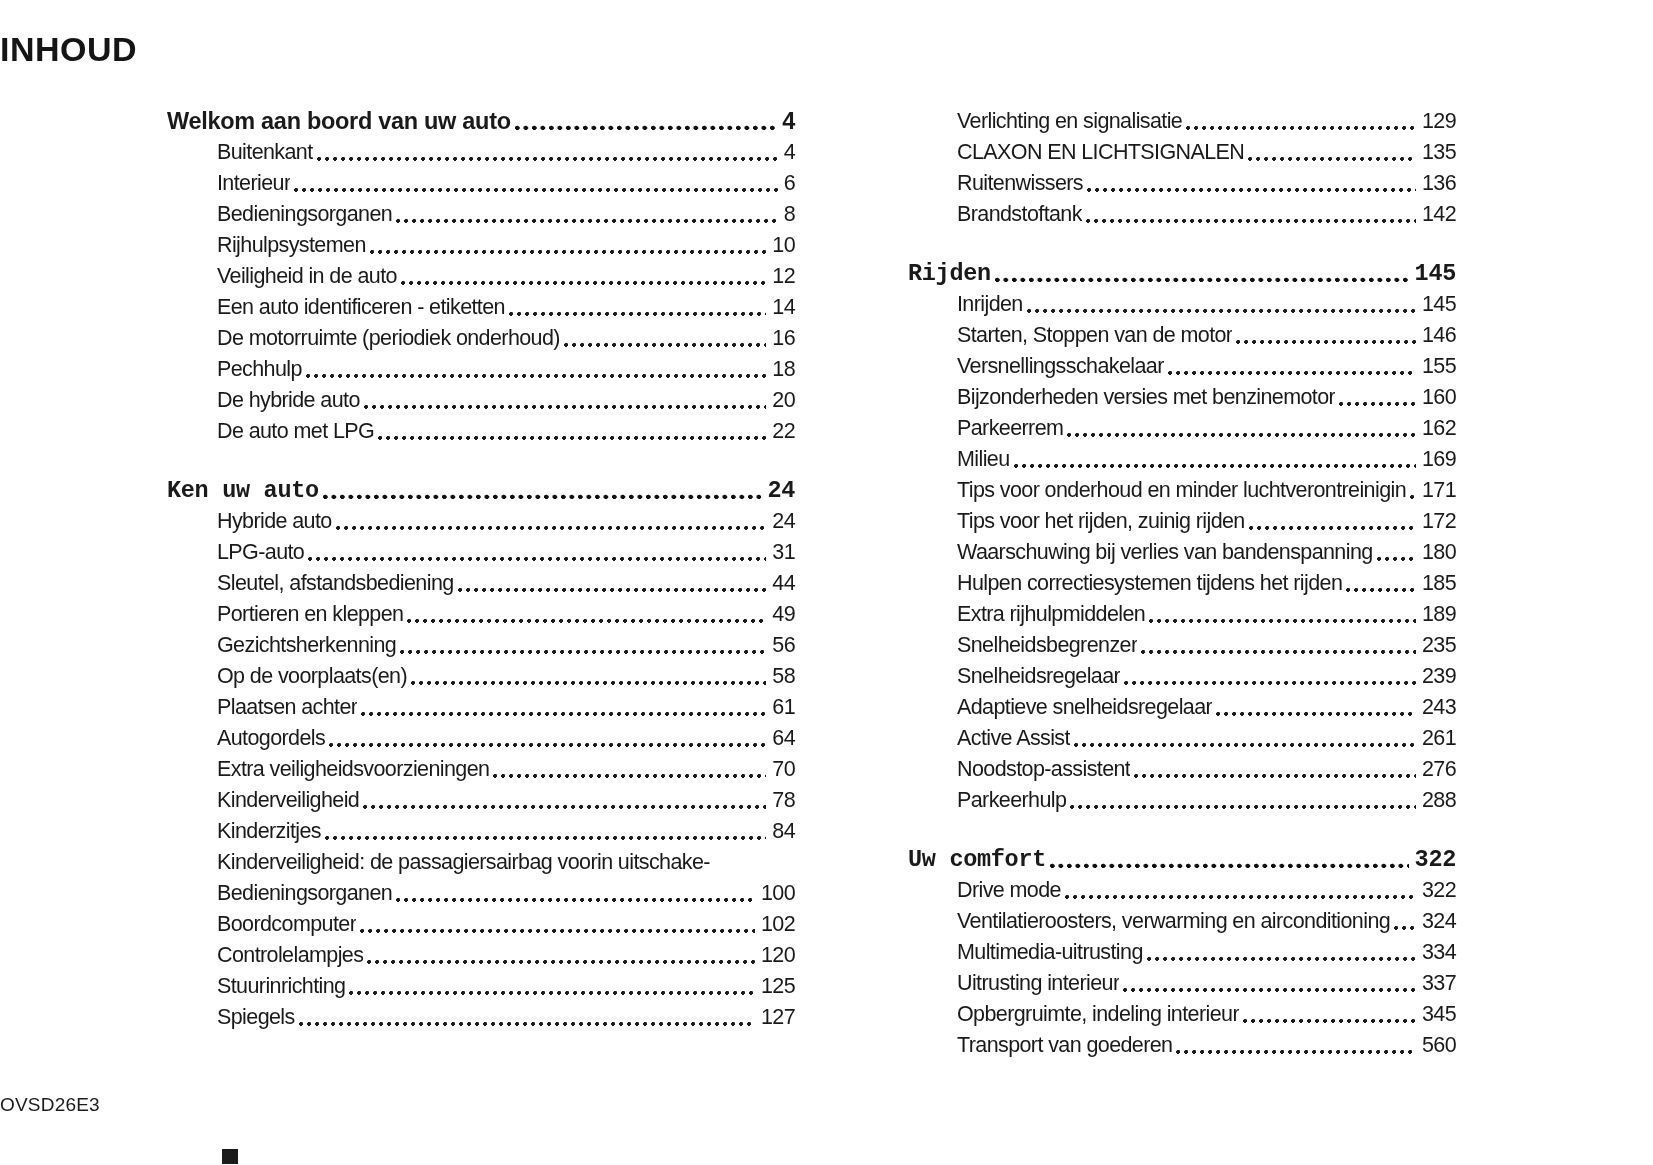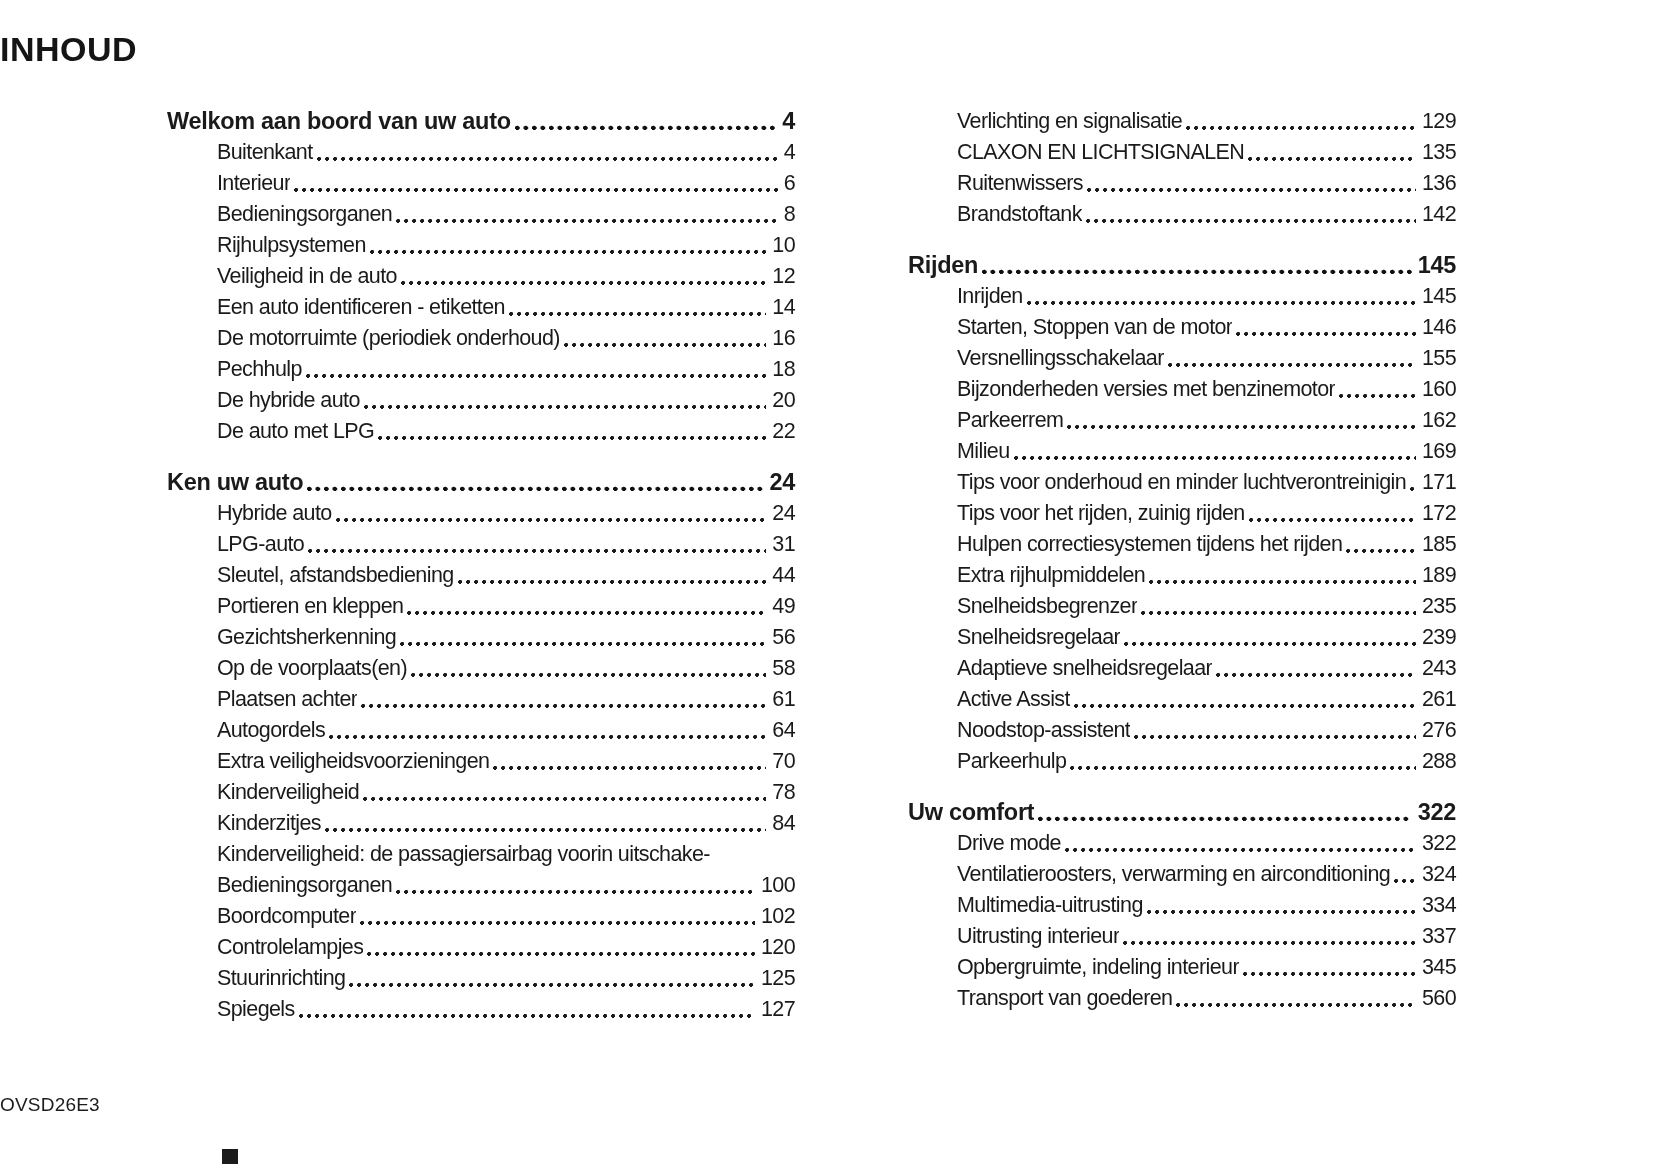--- a/index.html
+++ b/index.html
@@ -15,21 +15,21 @@
   .col{position:absolute;top:106px;}
   .col-left{left:167px;width:628px;}
   .col-right{left:908px;width:548px;}
   .row{
     display:flex;align-items:baseline;height:31px;line-height:31px;
     font-size:21.5px;letter-spacing:-0.6px;white-space:nowrap;
   }
   .row.item{padding-left:50px;align-items:flex-end;}
   .col-right .row.item{padding-left:49px;}
   .row.heading{font-weight:bold;font-size:23.5px;letter-spacing:-0.3px;}
-  .row.heading:not(:first-child){margin-top:20px;}
+  .row.heading:not(:first-child){margin-top:28px;font-family:Liberation Mono, monospace;}
   .label{flex:0 1 auto;min-width:0;overflow:hidden;}
   .dots{
     flex:1 1 auto;min-width:6px;align-self:flex-end;height:6px;
     margin:0 6px 6px 4px;
     background-image:radial-gradient(circle at 2.1px 2.8px,#1b1b1b 1.8px,transparent 2.1px);
     background-size:8px 6px;background-repeat:repeat-x;background-position:left bottom;
   }
   .row.heading .dots{
     background-image:radial-gradient(circle at 2.3px 2.8px,#101010 2.1px,transparent 2.4px);
     background-size:8.5px 6px;
@@ -254,20 +254,25 @@
         <span class="label">Tips voor onderhoud en minder luchtverontreiniging</span>
         <span class="dots"></span>
         <span class="pg">171</span>
       </div>
       <div class="row item">
         <span class="label">Tips voor het rijden, zuinig rijden</span>
         <span class="dots"></span>
         <span class="pg">172</span>
       </div>
       <div class="row item">
+        <span class="label">Waarschuwing bij verlies van bandenspanning</span>
+        <span class="dots"></span>
+        <span class="pg">180</span>
+      </div>
+      <div class="row item">
         <span class="label">Hulpen correctiesystemen tijdens het rijden</span>
         <span class="dots"></span>
         <span class="pg">185</span>
       </div>
       <div class="row item">
         <span class="label">Extra rijhulpmiddelen</span>
         <span class="dots"></span>
         <span class="pg">189</span>
       </div>
       <div class="row item">

